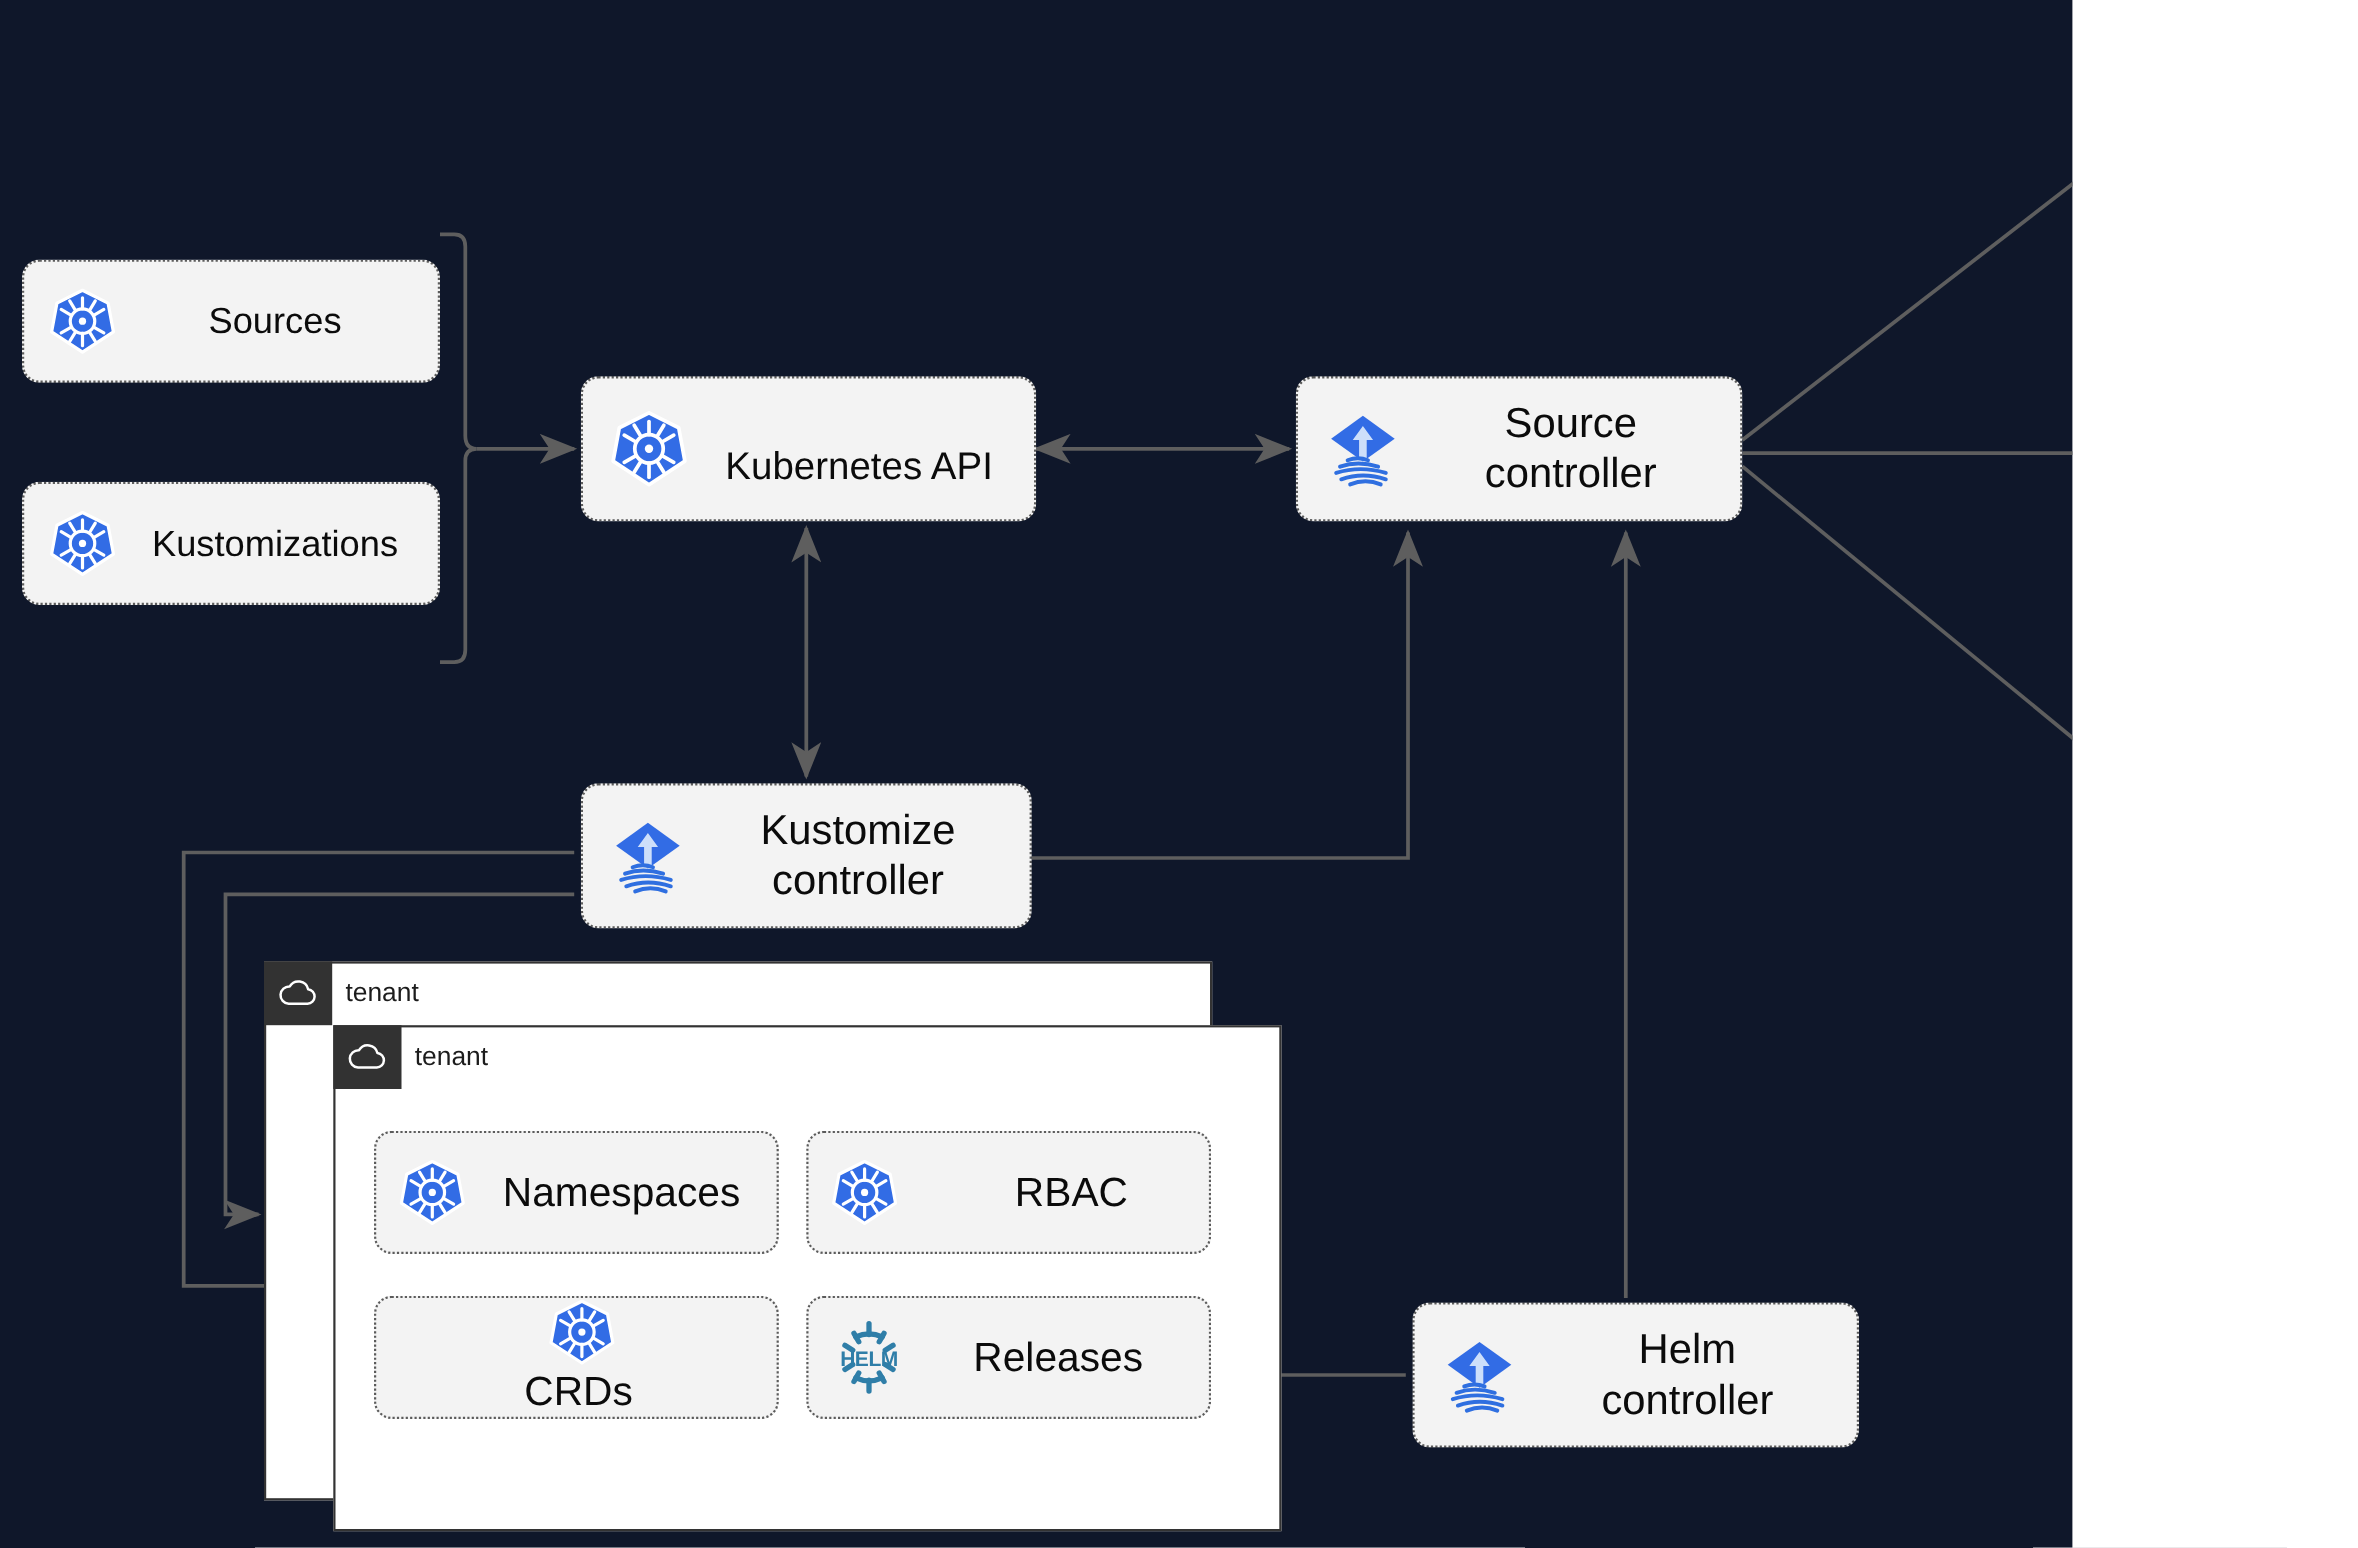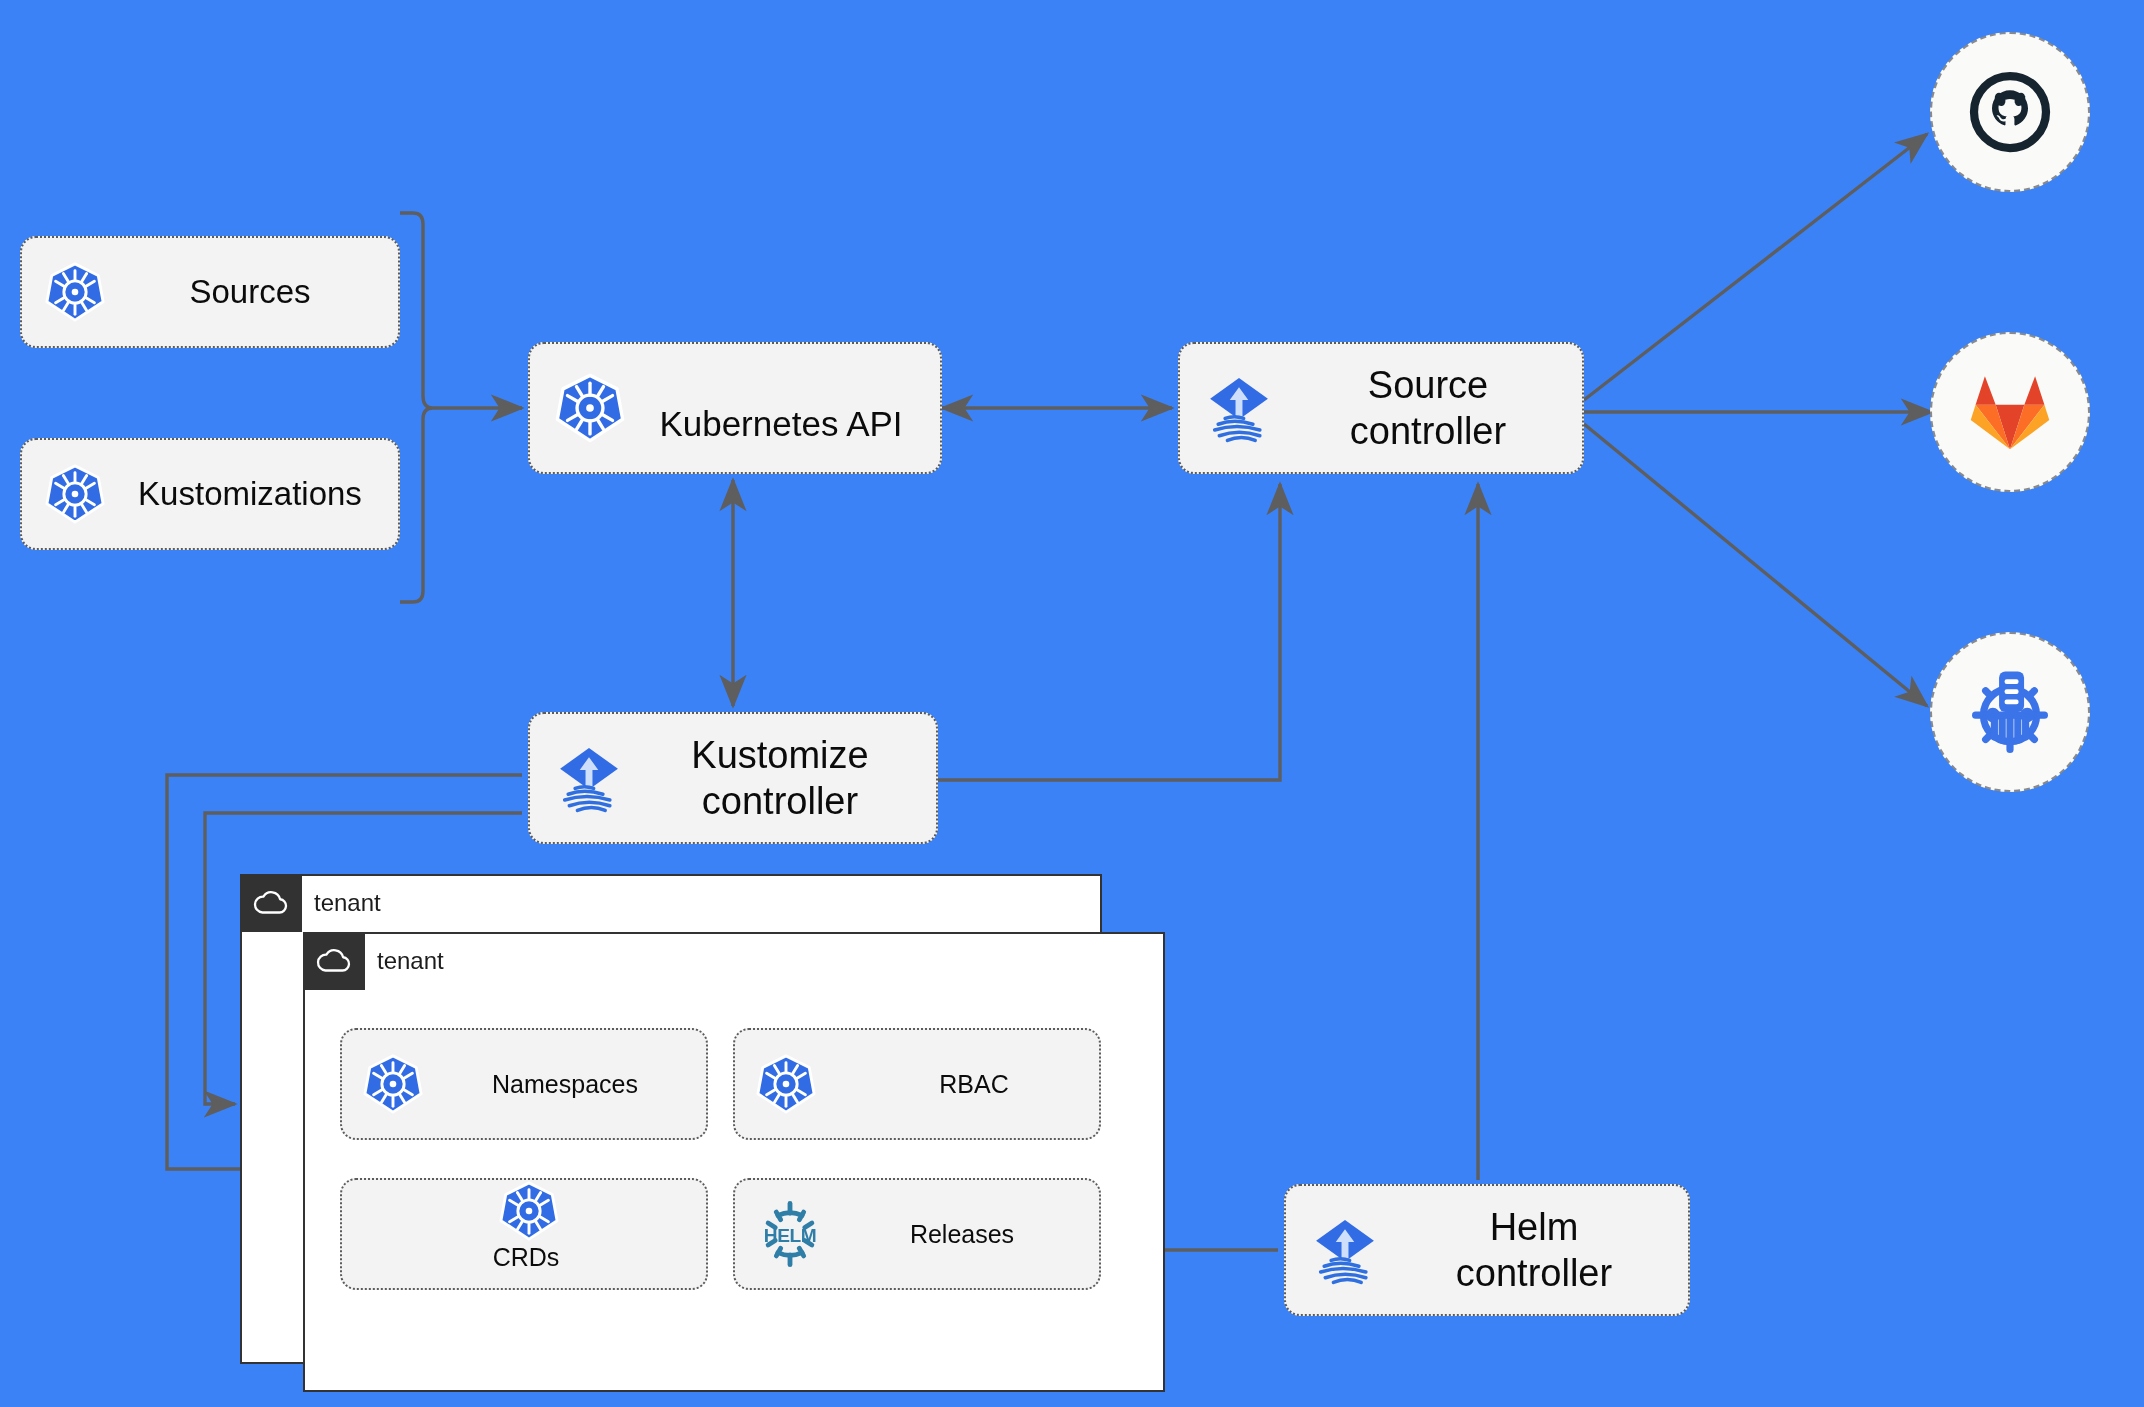--- a/index.html
+++ b/index.html
@@ -7,23 +7,23 @@
     margin: 0;
     padding: 0;
     background: #ffffff;
   }
   body {
     font-family: "Liberation Sans", sans-serif;
     -webkit-font-smoothing: antialiased;
   }
   #stage {
     position: relative;
-    width: 2144px;
+    width: 1884px;
     height: 1407px;
-    background: #3b82f6;
+    background: #0f172a;
     overflow: hidden;
   }
   #wires {
     position: absolute;
     left: 0;
     top: 0;
     width: 2144px;
     height: 1407px;
     pointer-events: none;
   }
@@ -51,21 +51,21 @@
     color: #0b0b0b;
     line-height: 1.22;
     white-space: pre-line;
     padding-right: 6px;
   }
 
   
   .n-small      { height: 112px; padding: 0 14px 0 22px; }
   .n-small .lbl { font-size: 33px; }
   .n-mid        { height: 112px; padding: 0 10px 0 20px; }
-  .n-mid .lbl   { font-size: 25px; }
+  .n-mid .lbl   { font-size: 37px; }
   .n-ctrl       { height: 132px; padding: 0 12px 0 22px; }
   .n-ctrl .lbl  { font-size: 38px; }
   .n-api        { height: 132px; padding: 0 14px 0 24px; }
   .n-api .lbl   { font-size: 35px; margin-top: 32px; }
 
   
   .provider {
     position: absolute;
     box-sizing: border-box;
     width: 160px;

